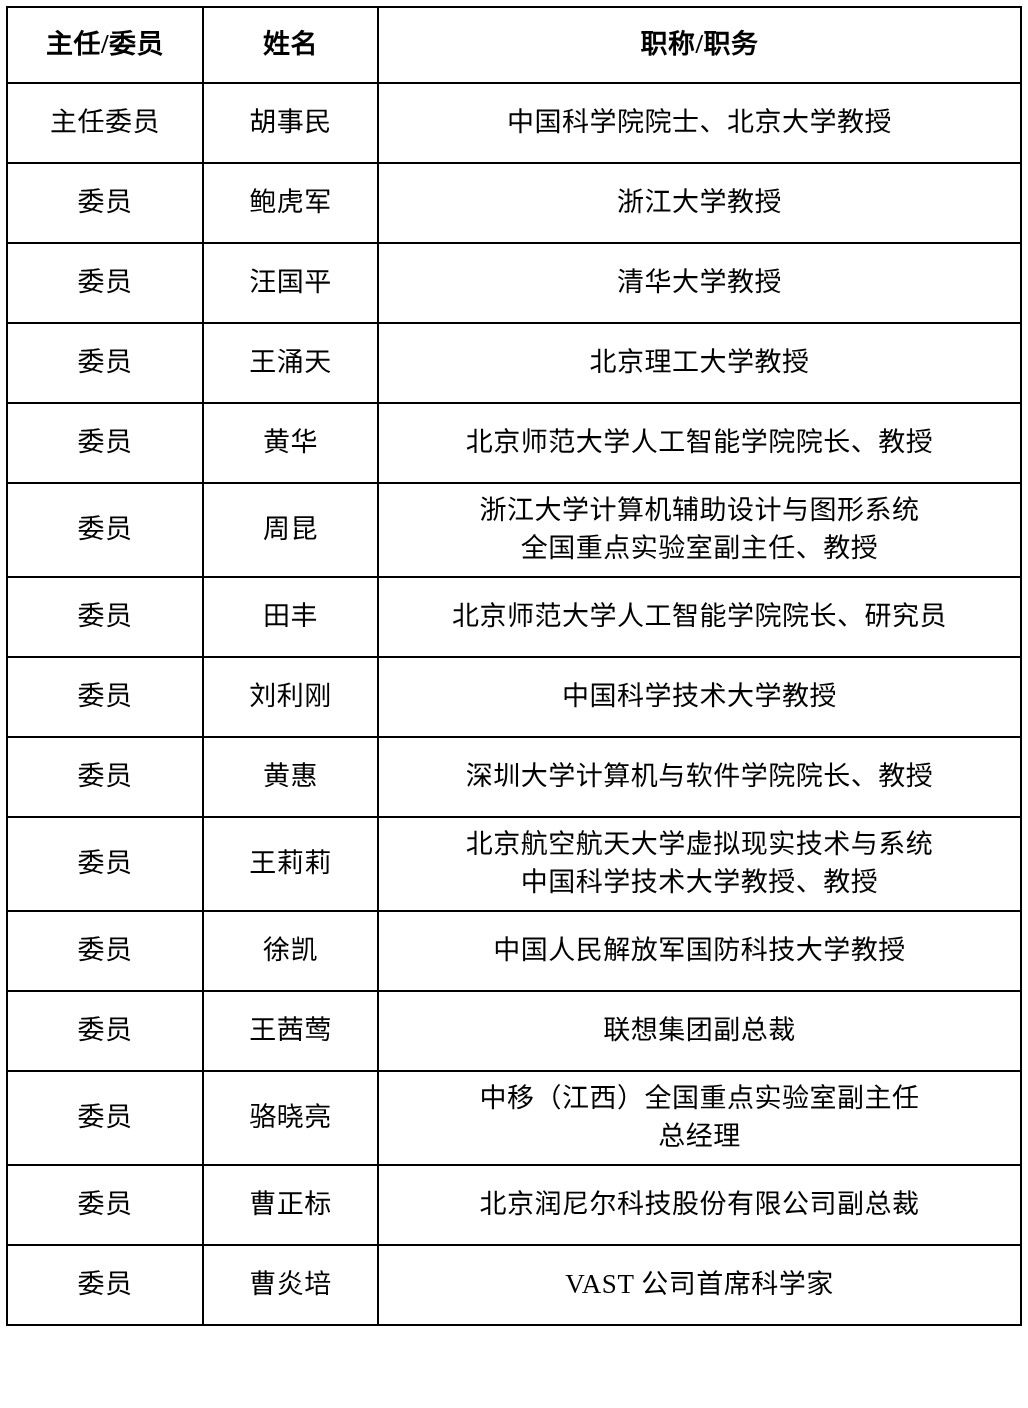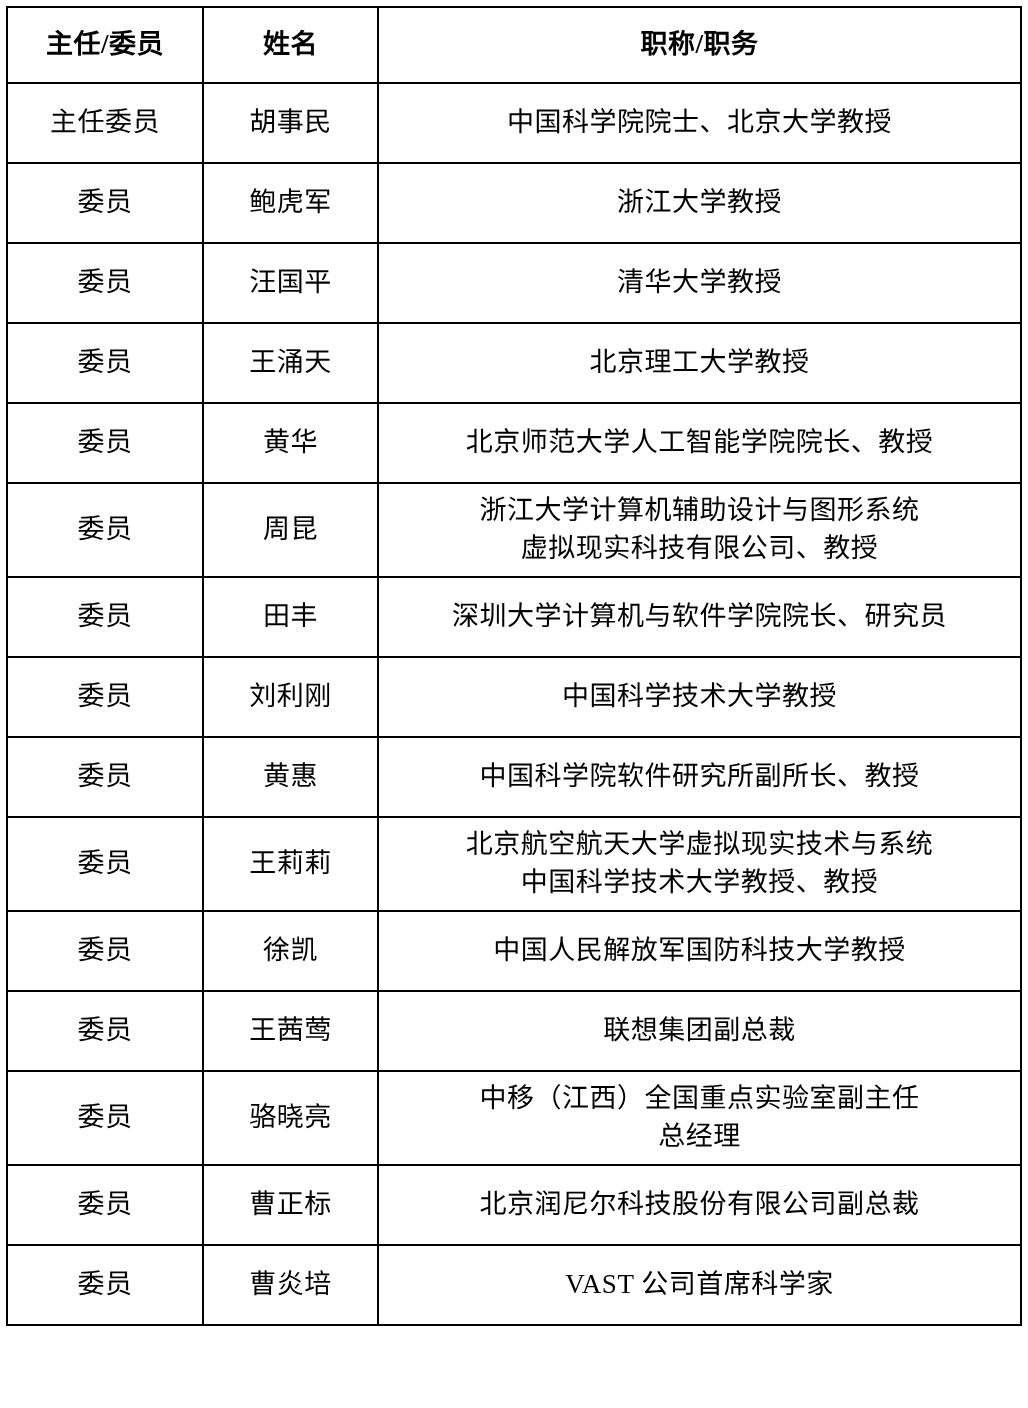--- a/index.html
+++ b/index.html
@@ -111,42 +111,42 @@
         <td>黄华</td>
         <td>
           <span class="cell-line">北京师范大学人工智能学院院长、教授</span>
         </td>
       </tr>
       <tr class="two-line">
         <td>委员</td>
         <td>周昆</td>
         <td>
           <span class="cell-line">浙江大学计算机辅助设计与图形系统</span>
-          <span class="cell-line">虚拟现实科技有限公司、教授</span>
+          <span class="cell-line">全国重点实验室副主任、教授</span>
         </td>
       </tr>
       <tr>
         <td>委员</td>
         <td>田丰</td>
         <td>
-          <span class="cell-line">深圳大学计算机与软件学院院长、研究员</span>
+          <span class="cell-line">北京师范大学人工智能学院院长、研究员</span>
         </td>
       </tr>
       <tr>
         <td>委员</td>
         <td>刘利刚</td>
         <td>
           <span class="cell-line">中国科学技术大学教授</span>
         </td>
       </tr>
       <tr>
         <td>委员</td>
         <td>黄惠</td>
         <td>
-          <span class="cell-line">中国科学院软件研究所副所长、教授</span>
+          <span class="cell-line">深圳大学计算机与软件学院院长、教授</span>
         </td>
       </tr>
       <tr class="two-line">
         <td>委员</td>
         <td>王莉莉</td>
         <td>
           <span class="cell-line">北京航空航天大学虚拟现实技术与系统</span>
           <span class="cell-line">中国科学技术大学教授、教授</span>
         </td>
       </tr>

